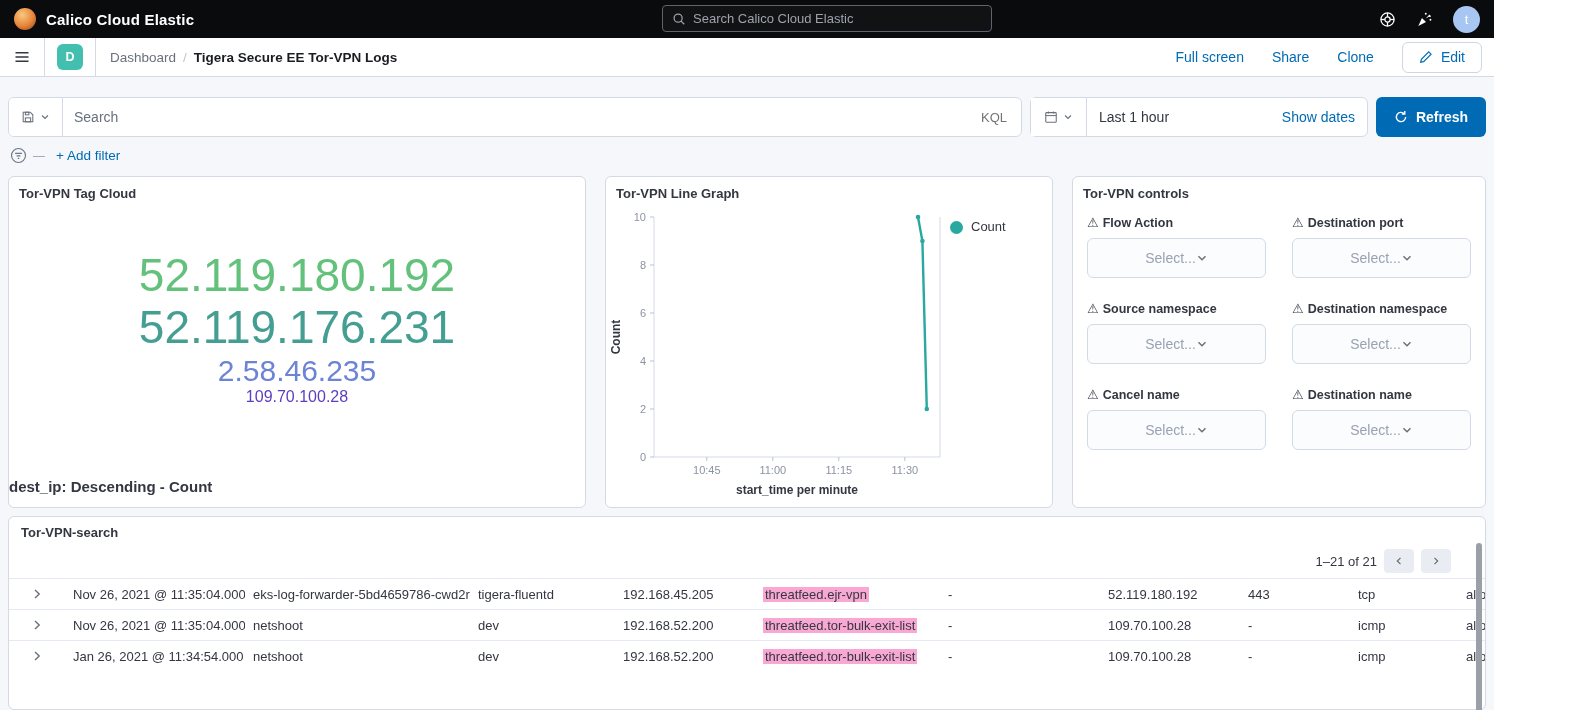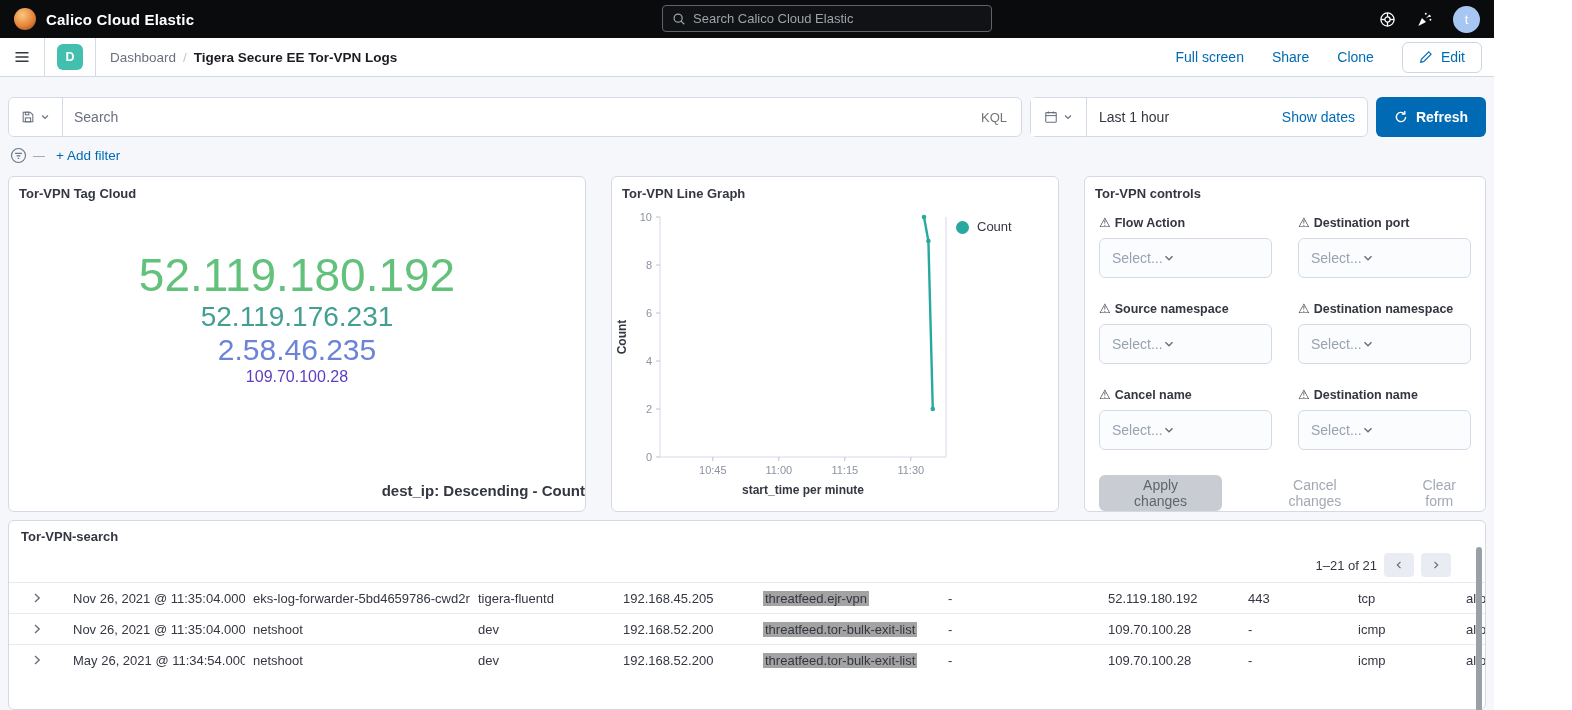--- a/index.html
+++ b/index.html
@@ -42,57 +42,57 @@
   .date-box { width:338px; background:#fff; border:1px solid #d3dae6; border-radius:6px; display:flex; align-items:center; }
   .cal-btn { width:56px; height:100%; border:0; border-right:1px solid #d3dae6; background:#fff; display:flex; align-items:center; justify-content:center; gap:5px; color:#69707d; cursor:pointer; }
   .time-text { padding:0 12px; font-size:14px; color:#343741; }
   .show-dates { margin-left:auto; padding:0 12px; color:#006bb4; font-size:14px; background:none; border:0; cursor:pointer; font-family:inherit; }
   .refresh-btn { width:110px; background:#006bb4; border:0; border-radius:6px; color:#fff; font-size:14px; font-weight:600; display:flex; align-items:center; justify-content:center; gap:8px; cursor:pointer; font-family:inherit; }
   .filter-row { display:flex; align-items:center; gap:6px; padding:10px 2px 0; color:#697787; }
   .filter-dash { color:#98a2b3; font-size:12px; margin-right:5px; }
   .add-filter { color:#006bb4; font-size:13.5px; background:none; border:0; cursor:pointer; font-family:inherit; }
 
   
-  .dashboard { display:grid; grid-template-columns:578px 448px 1fr; gap:25px; padding:12px 8px 0; height:359px; }
+  .dashboard { display:grid; grid-template-columns:578px 448px 1fr; gap:19px; padding:12px 8px 0; height:359px; }
   .panel { background:#fff; border:1px solid #d3dae6; border-radius:6px; position:relative; overflow:hidden; }
   .panel-title { font-size:13px; font-weight:700; color:#343741; padding:9px 10px 2px; }
 
   
   .tags { position:absolute; top:72px; left:0; right:0; text-align:center; }
   .tag { display:block; line-height:1.14; cursor:pointer; font-weight:400; }
-  .tc-caption { position:absolute; bottom:12px; left:0; right:0; text-align:right; font-weight:700; font-size:15px; color:#343741; }
+  .tc-caption { position:absolute; bottom:12px; left:0; right:0; text-align:left; font-weight:700; font-size:15px; color:#343741; }
 
   
   .lg-body { display:flex; padding:2px 4px 0 2px; }
   .legend { padding-top:14px; display:flex; gap:8px; align-items:flex-start; }
   .legend-dot { width:13px; height:13px; border-radius:50%; margin-top:2px; }
   .legend-label { font-size:13px; color:#343741; cursor:pointer; }
 
   
   .ctrl-grid { display:grid; grid-template-columns:1fr 1fr; column-gap:26px; row-gap:23px; padding:12px 14px 0; }
   .field-label { font-size:12.5px; font-weight:700; color:#343741; display:flex; gap:4px; align-items:center; }
   .warn { font-size:13px; font-weight:400; }
-  .select { margin-top:8px; height:40px; background:#fbfcfd; border:1px solid #d3dae6; border-radius:6px; display:flex; align-items:center; justify-content:flex-start; padding:0 12px; cursor:pointer; }
+  .select { margin-top:8px; height:40px; background:#fbfcfd; border:1px solid #d3dae6; border-radius:6px; display:flex; align-items:center; justify-content:center; padding:0 12px; cursor:pointer; }
   .ph { color:#98a2b3; font-size:14px; }
   .ctrl-buttons { display:flex; align-items:center; gap:44px; padding:25px 14px 0; }
   .apply-btn { background:#c9cdd3; color:#5f6570; font-size:14px; font-weight:500; border:0; border-radius:6px; height:36px; padding:0 17px; font-family:inherit; }
   .text-btn { color:#a2a9b4; font-size:14px; background:none; border:0; cursor:pointer; font-family:inherit; }
 
   
   .table-panel { margin:8px 8px 0; background:#fff; border:1px solid #d3dae6; border-radius:6px; position:relative; padding:8px 0 0; height:236px; }
   .table-panel .panel-title { padding:0 12px; }
   .pag-row { display:flex; justify-content:flex-end; align-items:center; gap:7px; padding:9px 34px 3px 0; }
   .pag-text { font-size:13px; color:#343741; }
   .pag-btn { width:30px; height:24px; border-radius:4px; background:#e9edf3; display:flex; align-items:center; justify-content:center; color:#69707d; border:0; cursor:pointer; }
   .tbl { width:100%; font-size:13px; color:#343741; margin-top:2px; }
   .tr { display:grid; grid-template-columns:56px 180px 225px 145px 140px 185px 160px 140px 110px 108px 1fr; align-items:center; min-height:31px; border-top:1px solid #e4e9f2; }
   .tr.head { border-top:0; font-weight:700; min-height:28px; }
   .td { padding:0 8px; white-space:nowrap; overflow:hidden; }
   .td.expand { display:flex; justify-content:center; color:#69707d; cursor:pointer; }
-  mark { background:#a3a3a3; color:#343741; padding:1px 2px; }
+  mark { background:#f9a8d4; color:#343741; padding:1px 2px; }
   .scroll-thumb { position:absolute; right:3px; top:26px; width:6px; height:184px; background:#9aa0a8; border-radius:3px; }
 </style>
 </head>
 <body>
 
 <div class="screen">
 
   <header class="top-bar">
     <span class="logo"></span>
     <span class="app-title">Calico Cloud Elastic</span>
@@ -218,21 +218,21 @@
       <button class="add-filter">+ Add filter</button>
     </div>
   </div>
 
   <main class="dashboard">
 
     <section class="panel">
       <div class="panel-title">Tor-VPN Tag Cloud</div>
       <div class="tags">
           <span class="tag" style="font-size: 46px; color: rgb(98, 193, 123);">52.119.180.192</span>
-          <span class="tag" style="font-size: 28px; color: rgb(69, 158, 146);">52.119.176.231</span>
+          <span class="tag" style="font-size: 46px; color: rgb(69, 158, 146);">52.119.176.231</span>
           <span class="tag" style="font-size: 30px; color: rgb(108, 131, 214);">2.58.46.235</span>
           <span class="tag" style="font-size: 16px; color: rgb(94, 62, 190);">109.70.100.28</span>
         </div>
       <div class="tc-caption">dest_ip: Descending - Count</div>
     </section>
 
     <section class="panel">
       <div class="panel-title">Tor-VPN Line Graph</div>
       <div class="lg-body">
         <svg width="342" height="302" viewBox="0 0 342 302">
@@ -354,25 +354,20 @@
       <div class="select">
         <span class="ph">Select...</span>
         <span style="display:flex;">
           <svg width="12" height="12" viewBox="0 0 12 12">
                   <path d="M2.5 4.2 L6 7.8 L9.5 4.2" fill="none" stroke="#69707d" stroke-width="1.4"></path>
                 </svg>
         </span>
       </div>
     </div>
         </div>
-      <div class="ctrl-buttons">
-        <button class="apply-btn">Apply changes</button>
-        <button class="text-btn">Cancel changes</button>
-        <button class="text-btn">Clear form</button>
-      </div>
     </section>
   </main>
 
   <section class="table-panel">
     <div class="panel-title">Tor-VPN-search</div>
     <div class="pag-row">
       <span class="pag-text">1–21 of 21</span>
       <button class="pag-btn">
         <svg width="10" height="10" viewBox="0 0 12 12">
             <path d="M7.8 2.2 L4 6 L7.8 9.8" fill="none" stroke="#69707d" stroke-width="1.5"></path>
@@ -419,21 +414,21 @@
             <div class="td">-</div>
             <div class="td">icmp</div>
             <div class="td">allow</div>
           </div>
           <div class="tr">
             <div class="td expand">
     <svg width="12" height="12" viewBox="0 0 12 12">
                 <path d="M4 2 L8.2 6 L4 10" fill="none" stroke="#69707d" stroke-width="1.4"></path>
               </svg>
   </div>
-            <div class="td">May 26, 2021 @ 11:34:54.000</div>
+            <div class="td">Jan 26, 2021 @ 11:34:54.000</div>
             <div class="td">netshoot</div>
             <div class="td">dev</div>
             <div class="td">192.168.52.200</div>
             <div class="td"><mark>threatfeed.tor-bulk-exit-list</mark></div>
             <div class="td">-</div>
             <div class="td">109.70.100.28</div>
             <div class="td">-</div>
             <div class="td">icmp</div>
             <div class="td">allow</div>
           </div>

